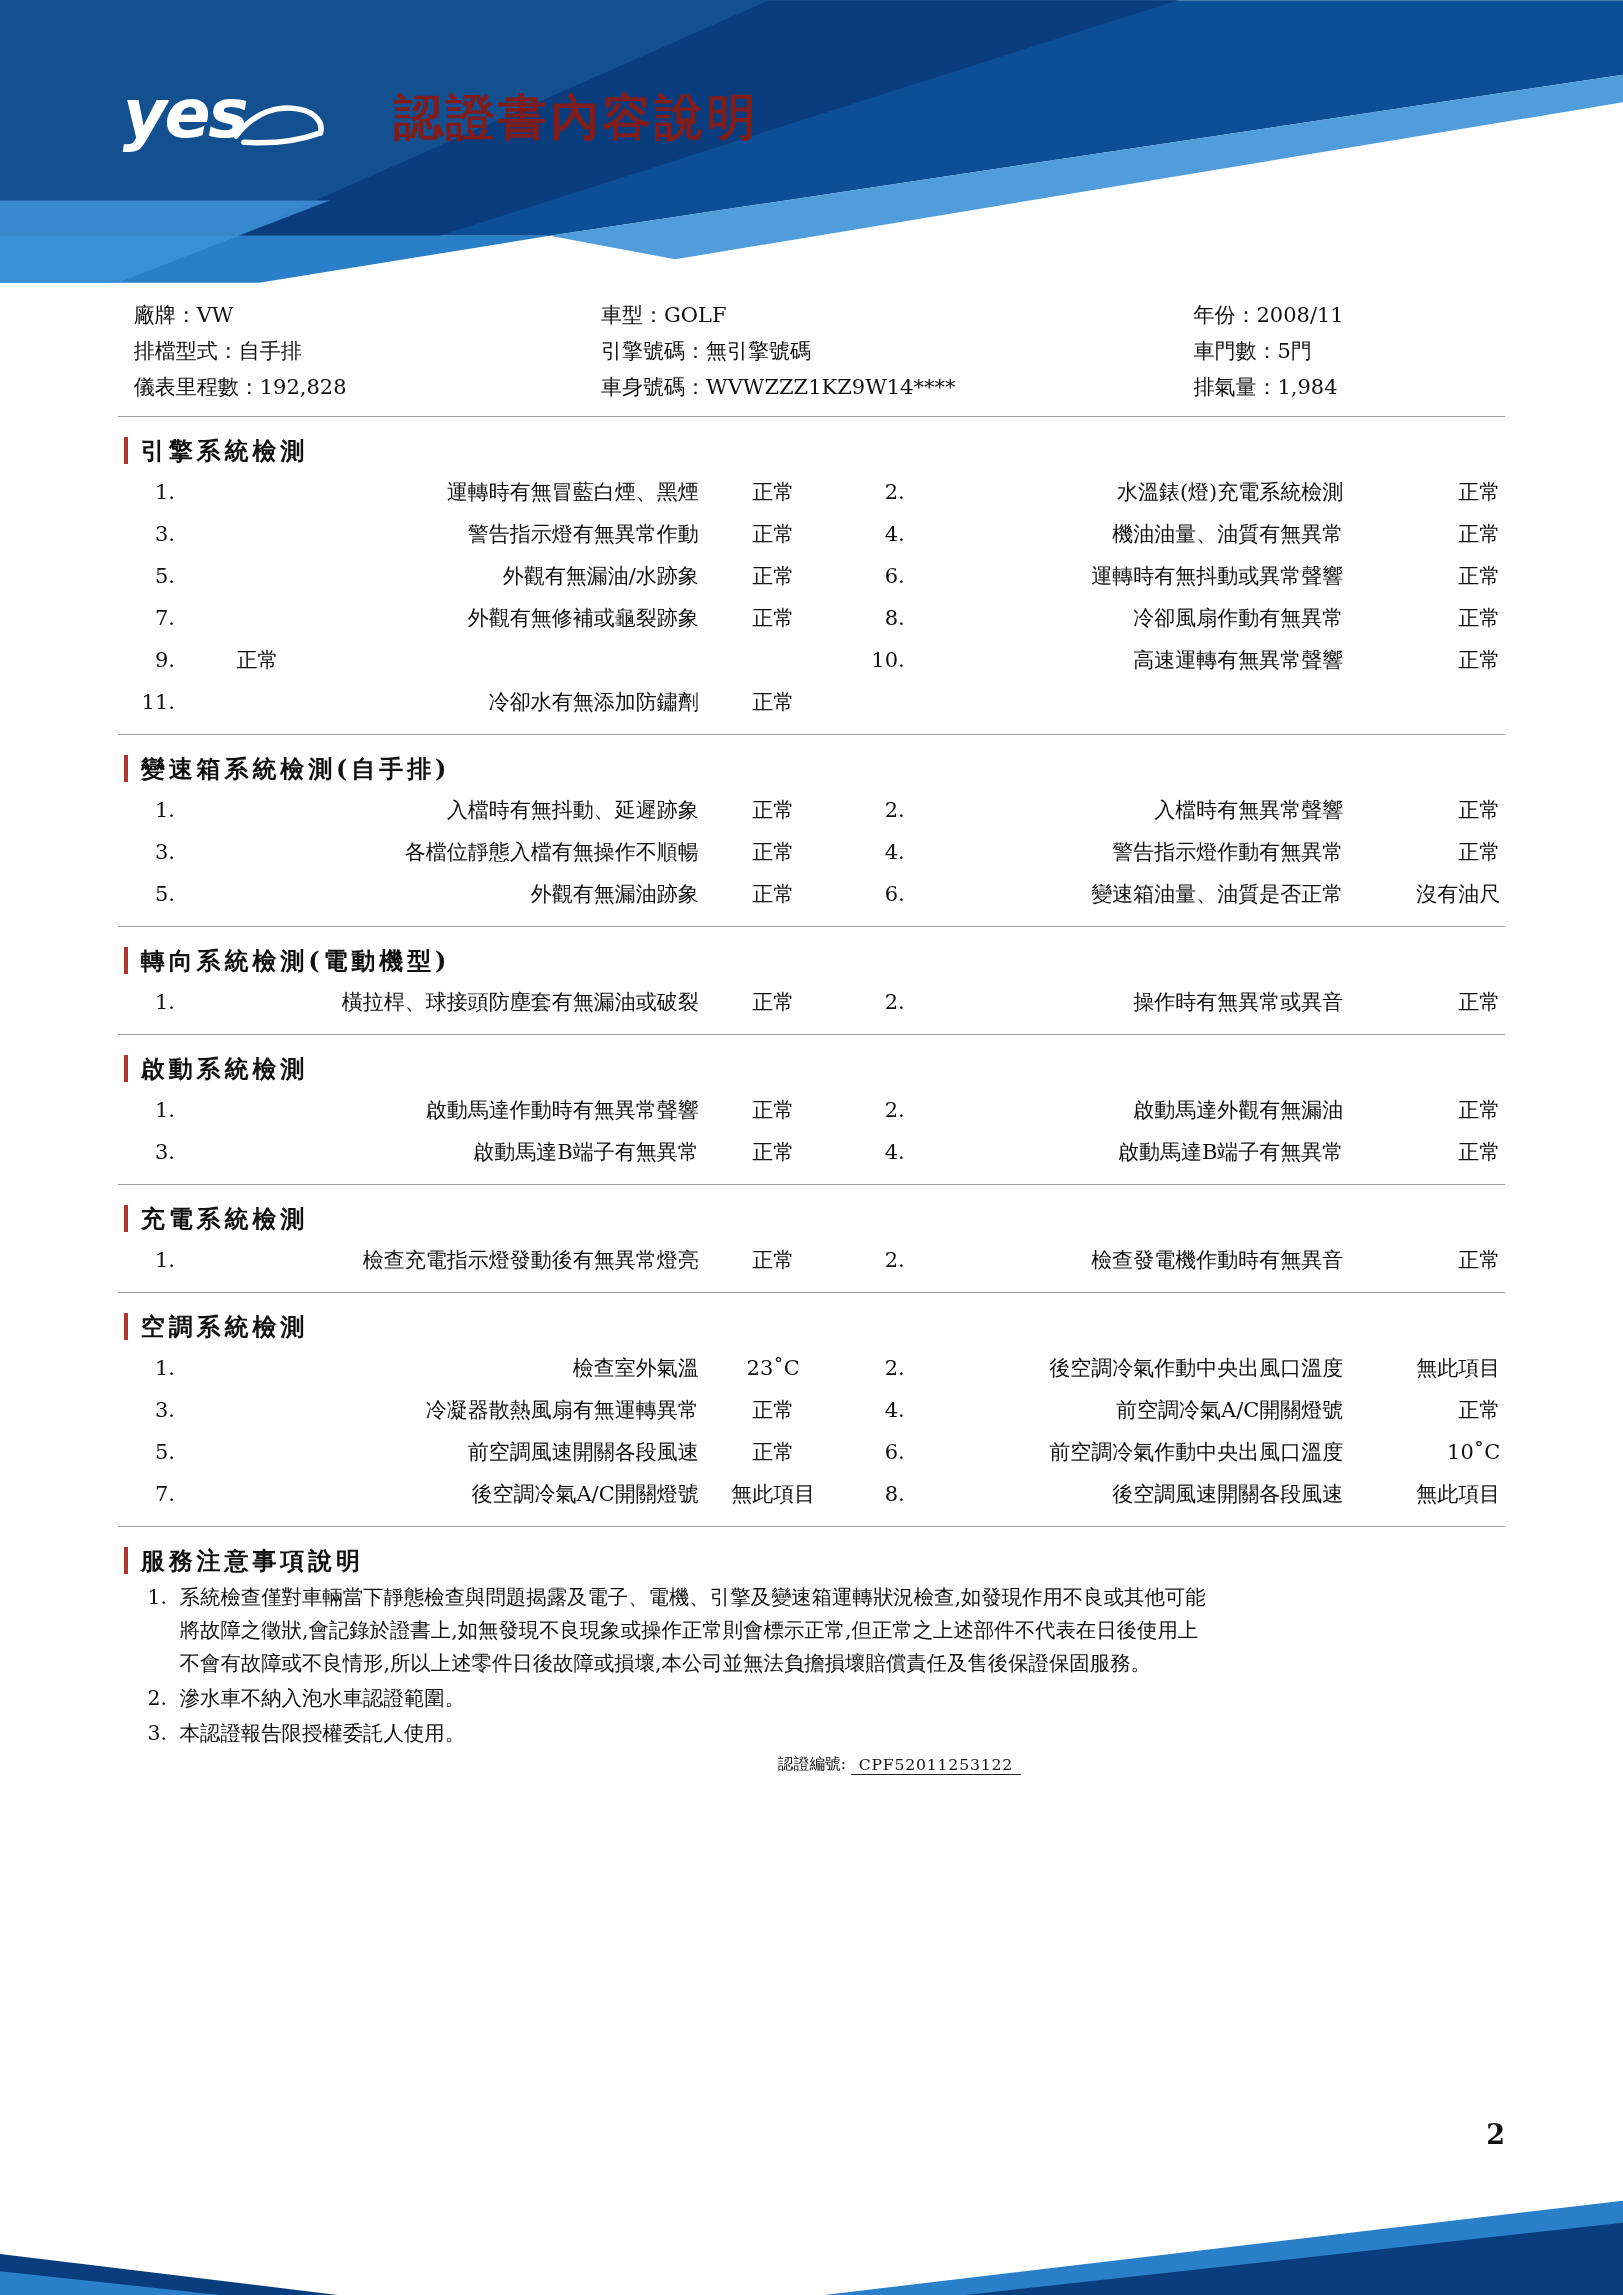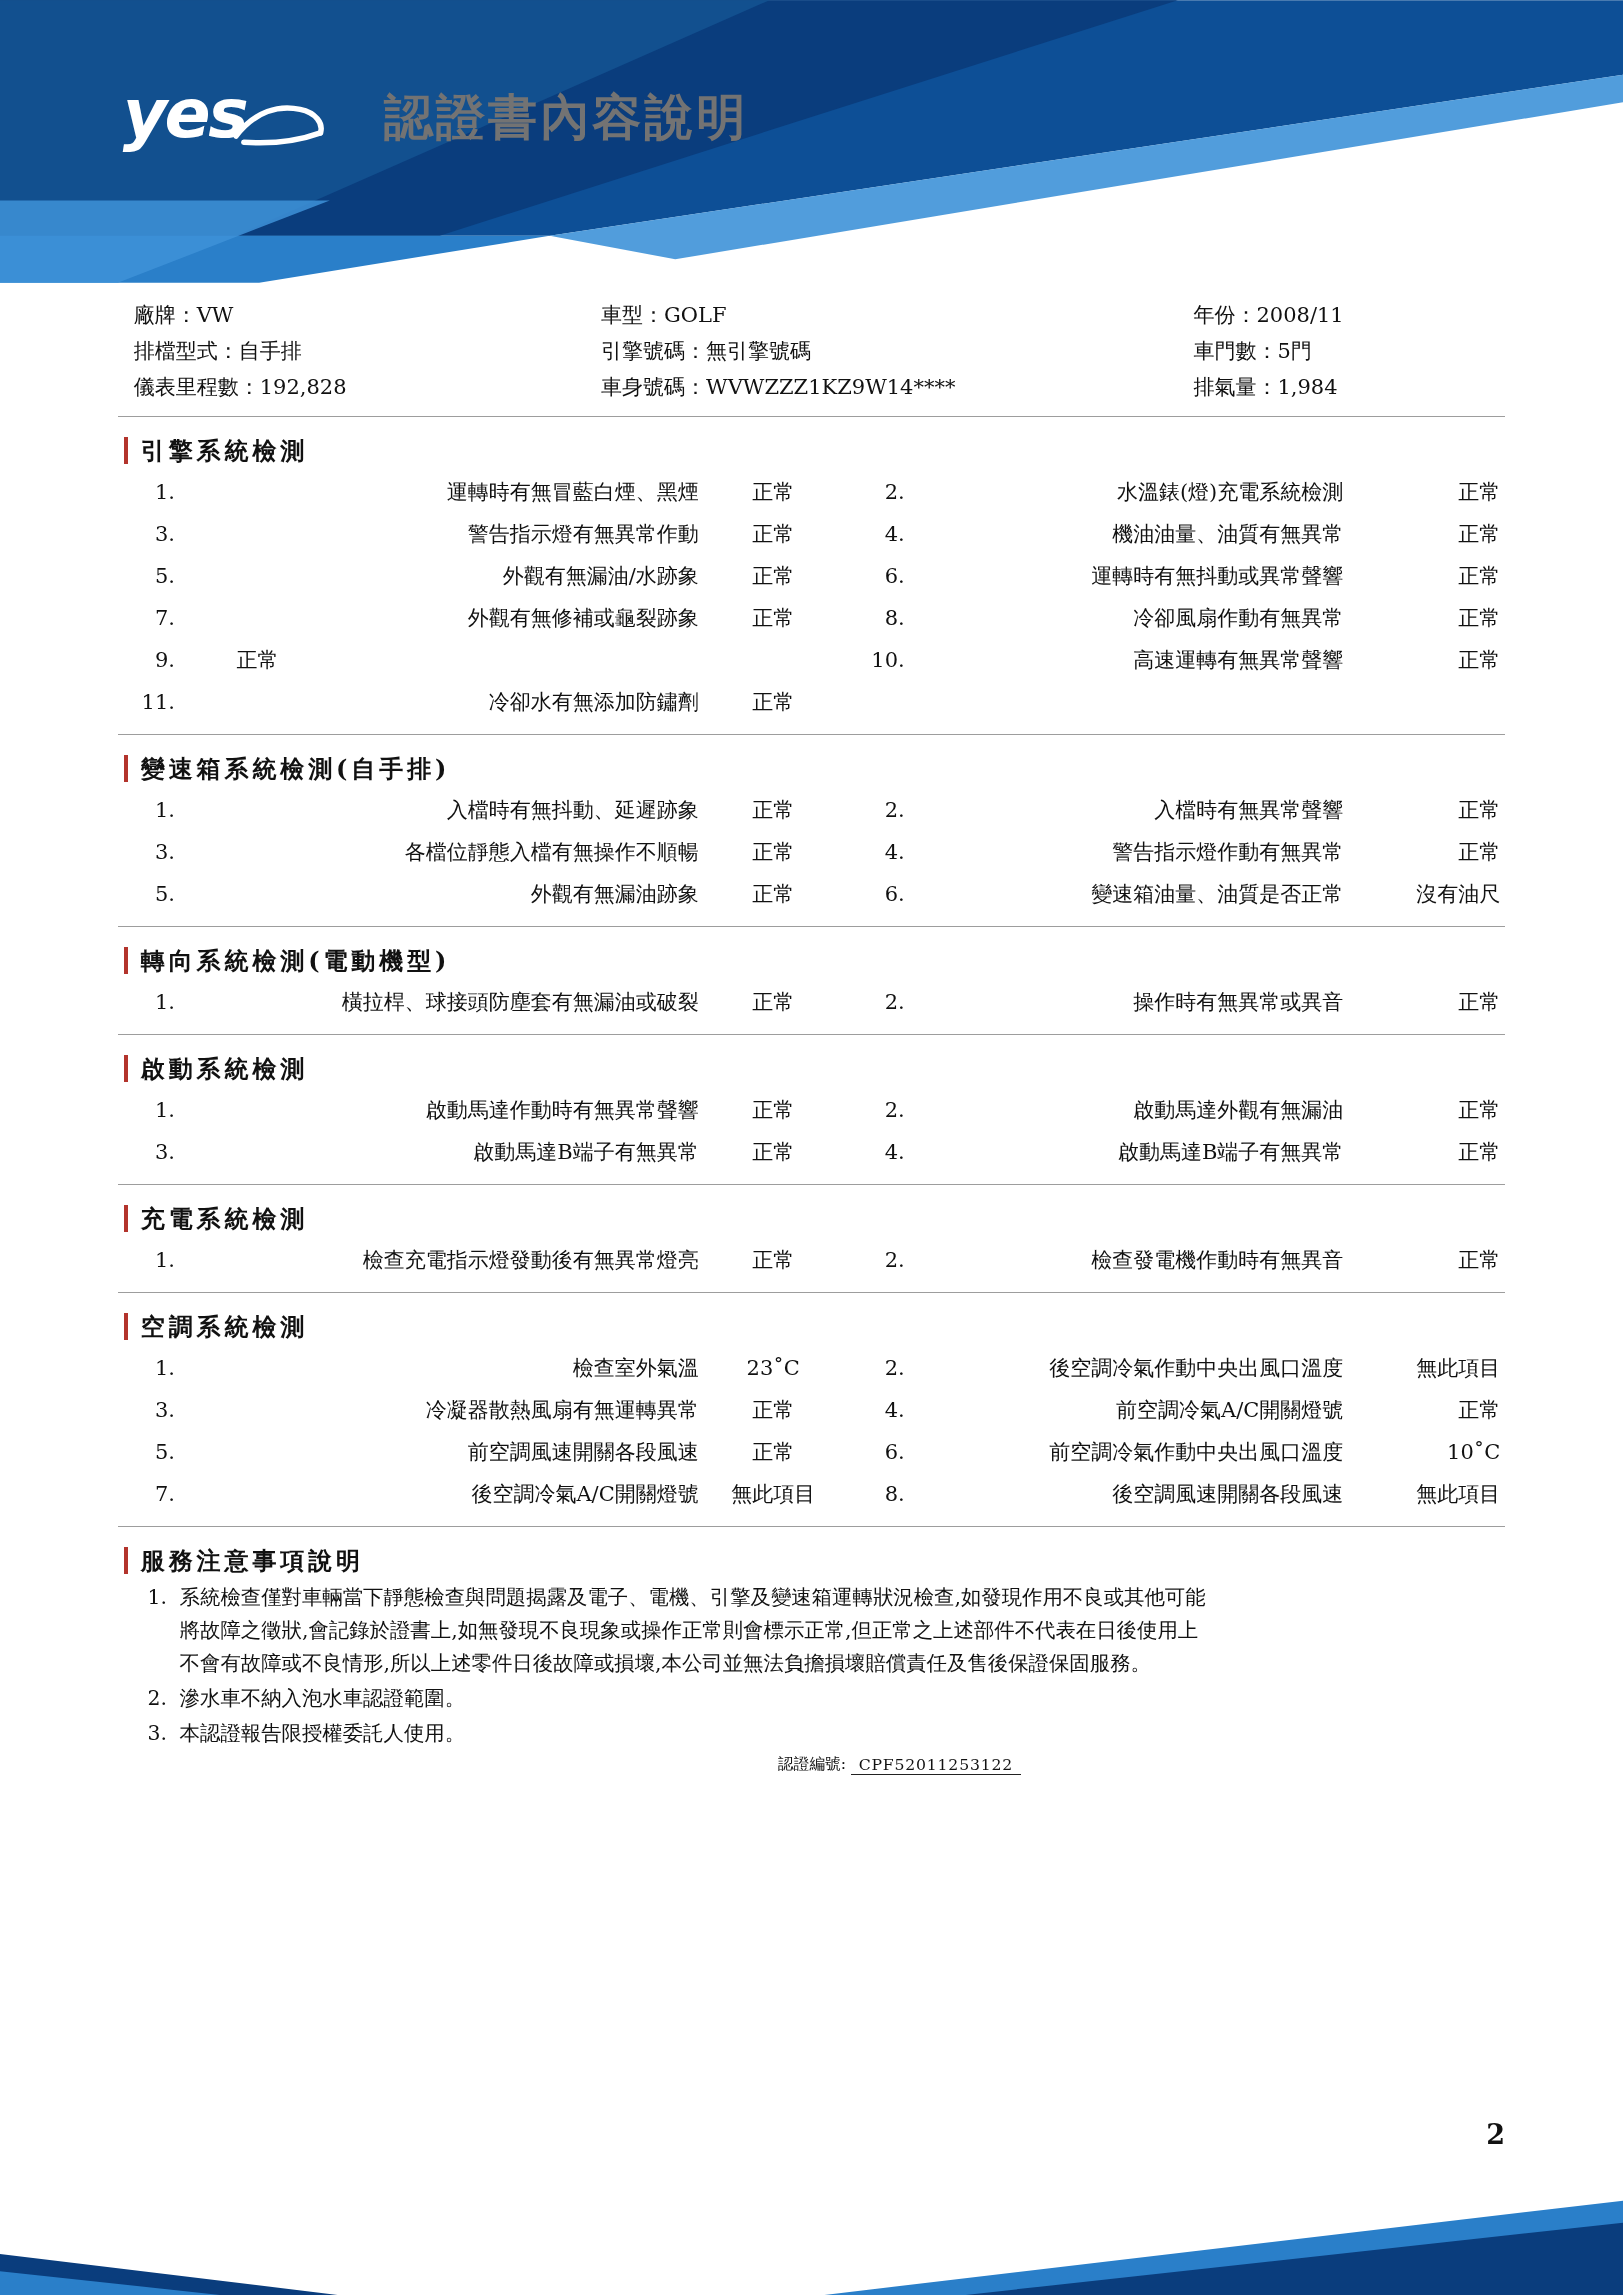--- a/index.html
+++ b/index.html
@@ -28,21 +28,21 @@
     overflow: hidden;
   }
   .header svg { display:block; }
 
   .brand-wrap {
     position: absolute;
     left: 118px;
     top: 75px;
     display: flex;
     align-items: center;
-    gap: 22px;
+    gap: 32px;
   }
   .logo-box {
     position: relative;
     width: 236px;
     height: 86px;
   }
   .logo-text {
     font-family: "DejaVu Sans", "Liberation Sans", sans-serif;
     font-style: italic;
     font-weight: bold;
@@ -51,21 +51,21 @@
     color: #ffffff;
     line-height: 1;
     position: absolute;
     left: 4.7px;
     top: 4.7px;
   }
   .header-title {
     font-family: "DejaVu Serif", "Liberation Serif", serif;
     font-weight: bold;
     font-size: 49px;
-    color: #737373;
+    color: #7f1d1d;
     letter-spacing: 3.1px;
     margin-left: 7.9px;
   }
 
   
   .content {
     position: absolute;
     left: 0;
     top: 283px;
     width: 1623px;

